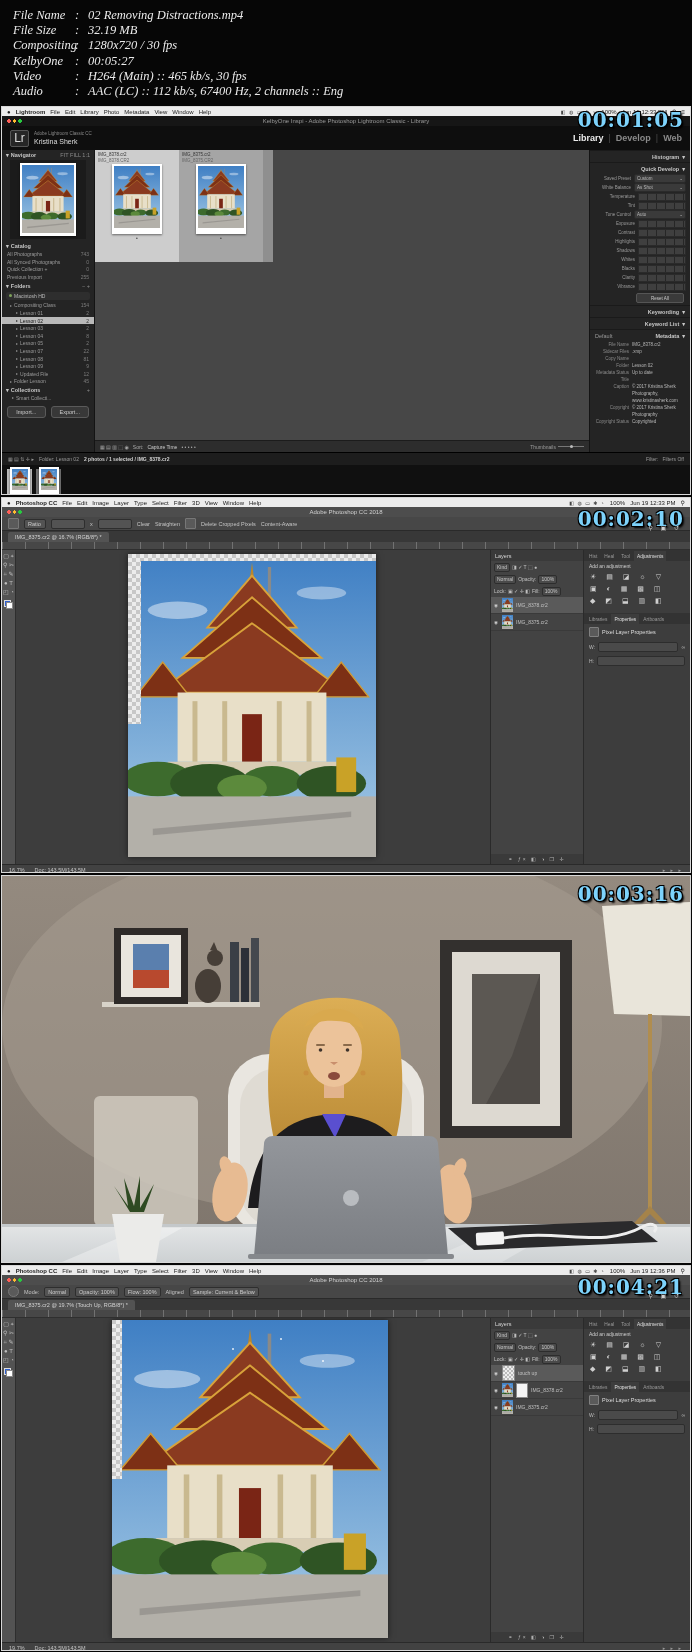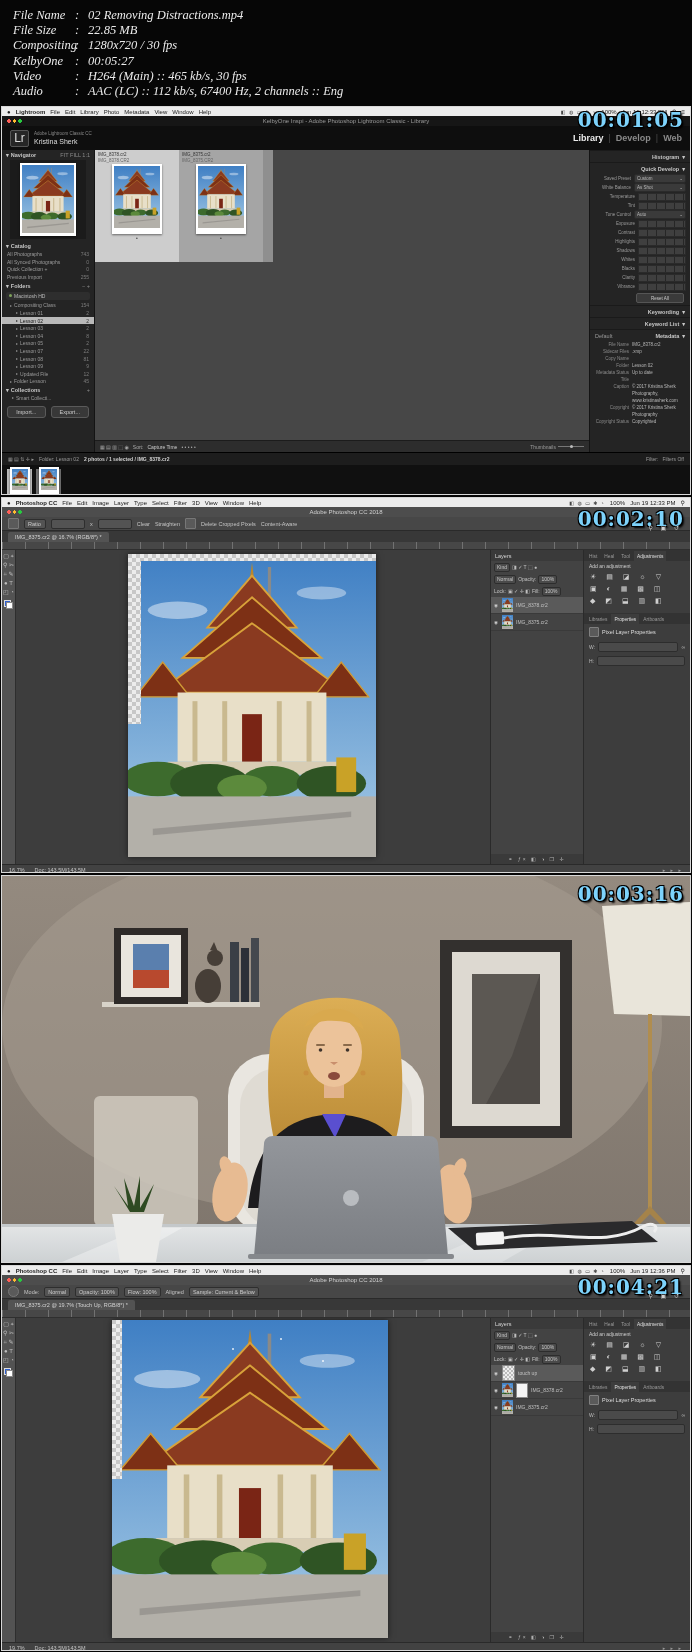--- a/index.html
+++ b/index.html
@@ -174,21 +174,21 @@
 
 <div class="meta">
   <div class="row">
       <span class="lab">File Name</span>
       <span class="sep">:</span>
       <span>02 Removing Distractions.mp4</span>
     </div>
   <div class="row">
       <span class="lab">File Size</span>
       <span class="sep">:</span>
-      <span>22.85 MB</span>
+      <span>32.19 MB</span>
     </div>
   <div class="row">
       <span class="lab">Compositing</span>
       <span class="sep">:</span>
       <span>1280x720 / 30 fps</span>
     </div>
   <div class="row">
       <span class="lab">KelbyOne</span>
       <span class="sep">:</span>
       <span>00:05:27</span>

